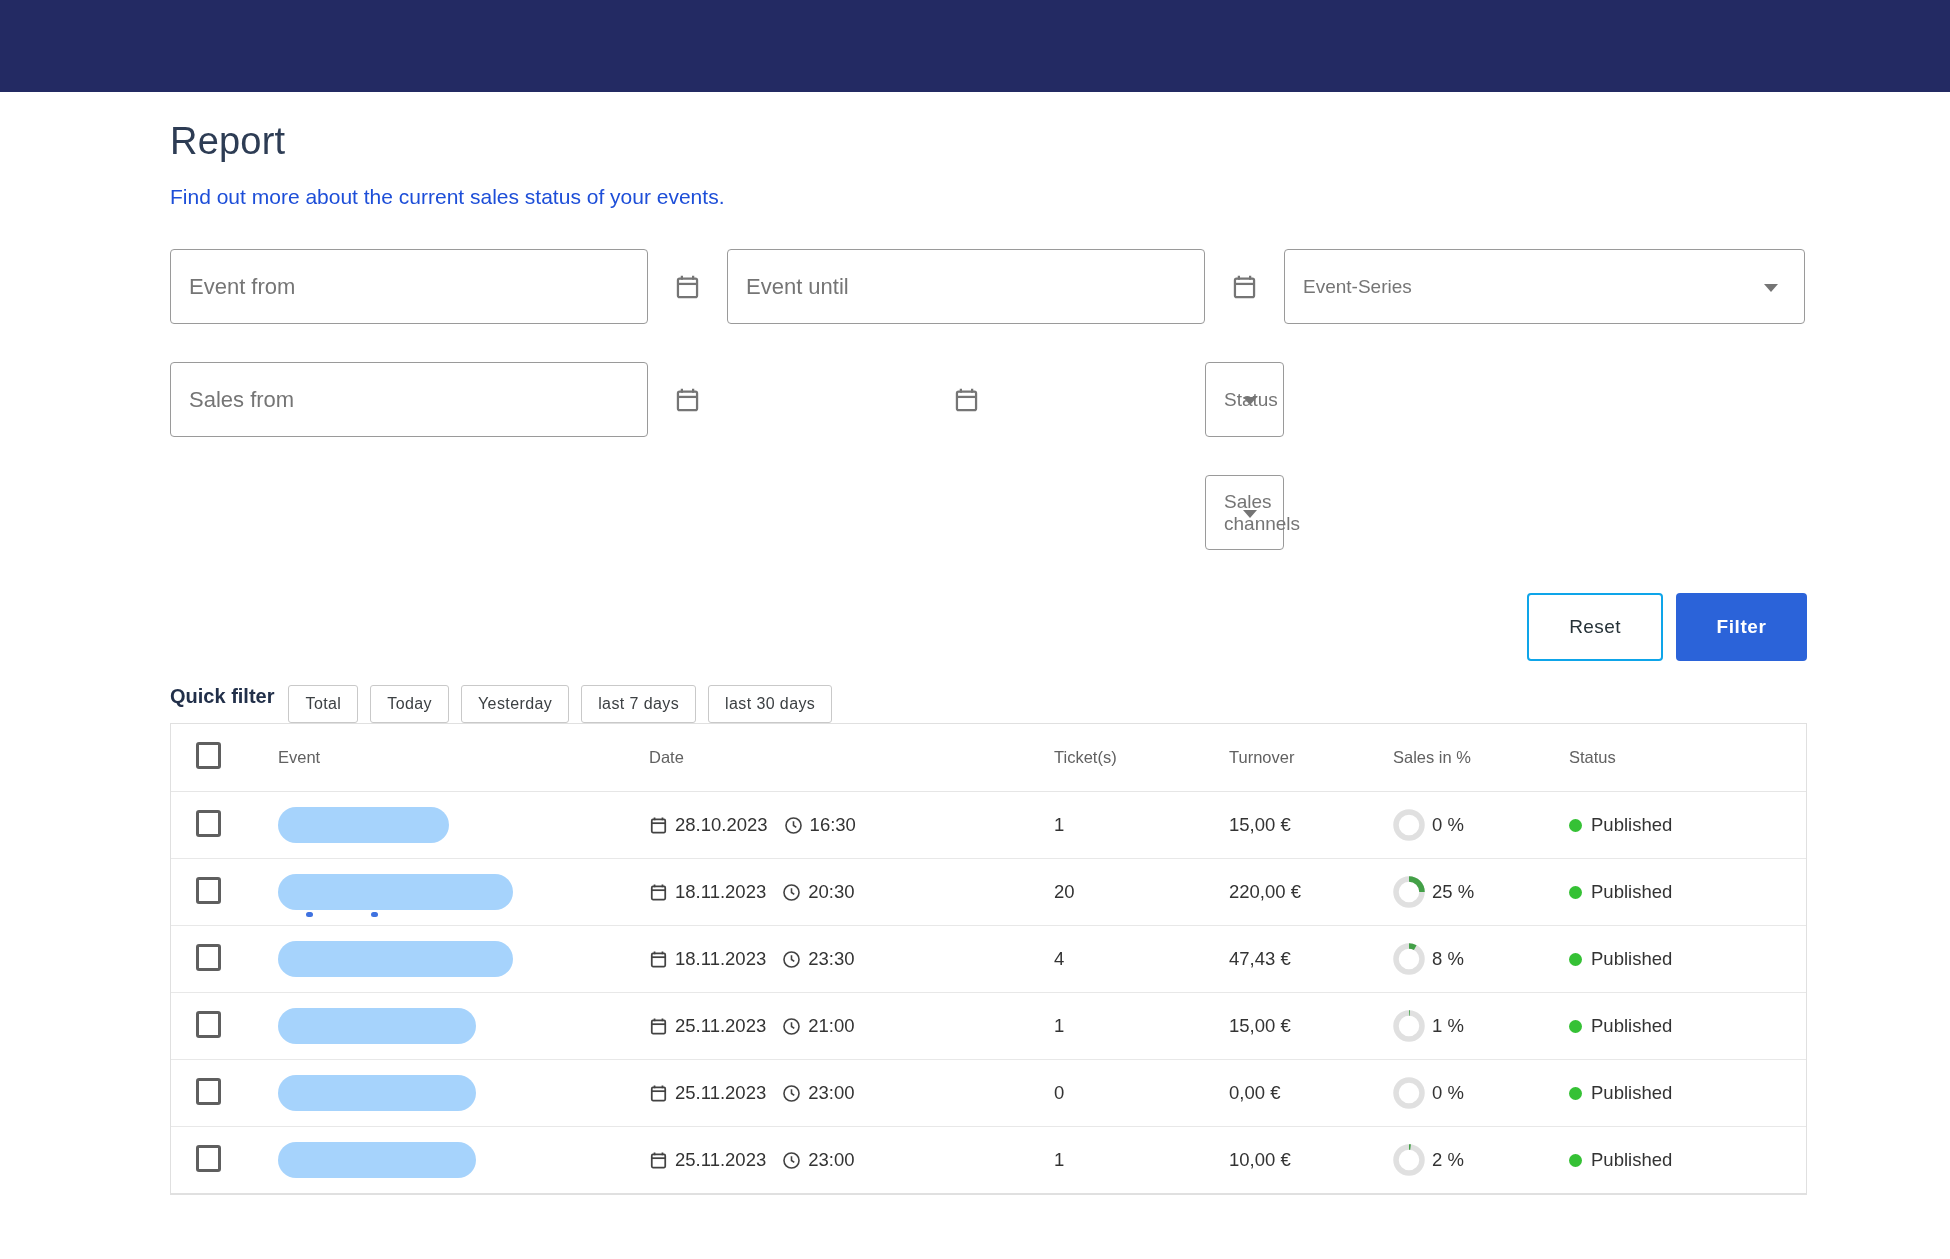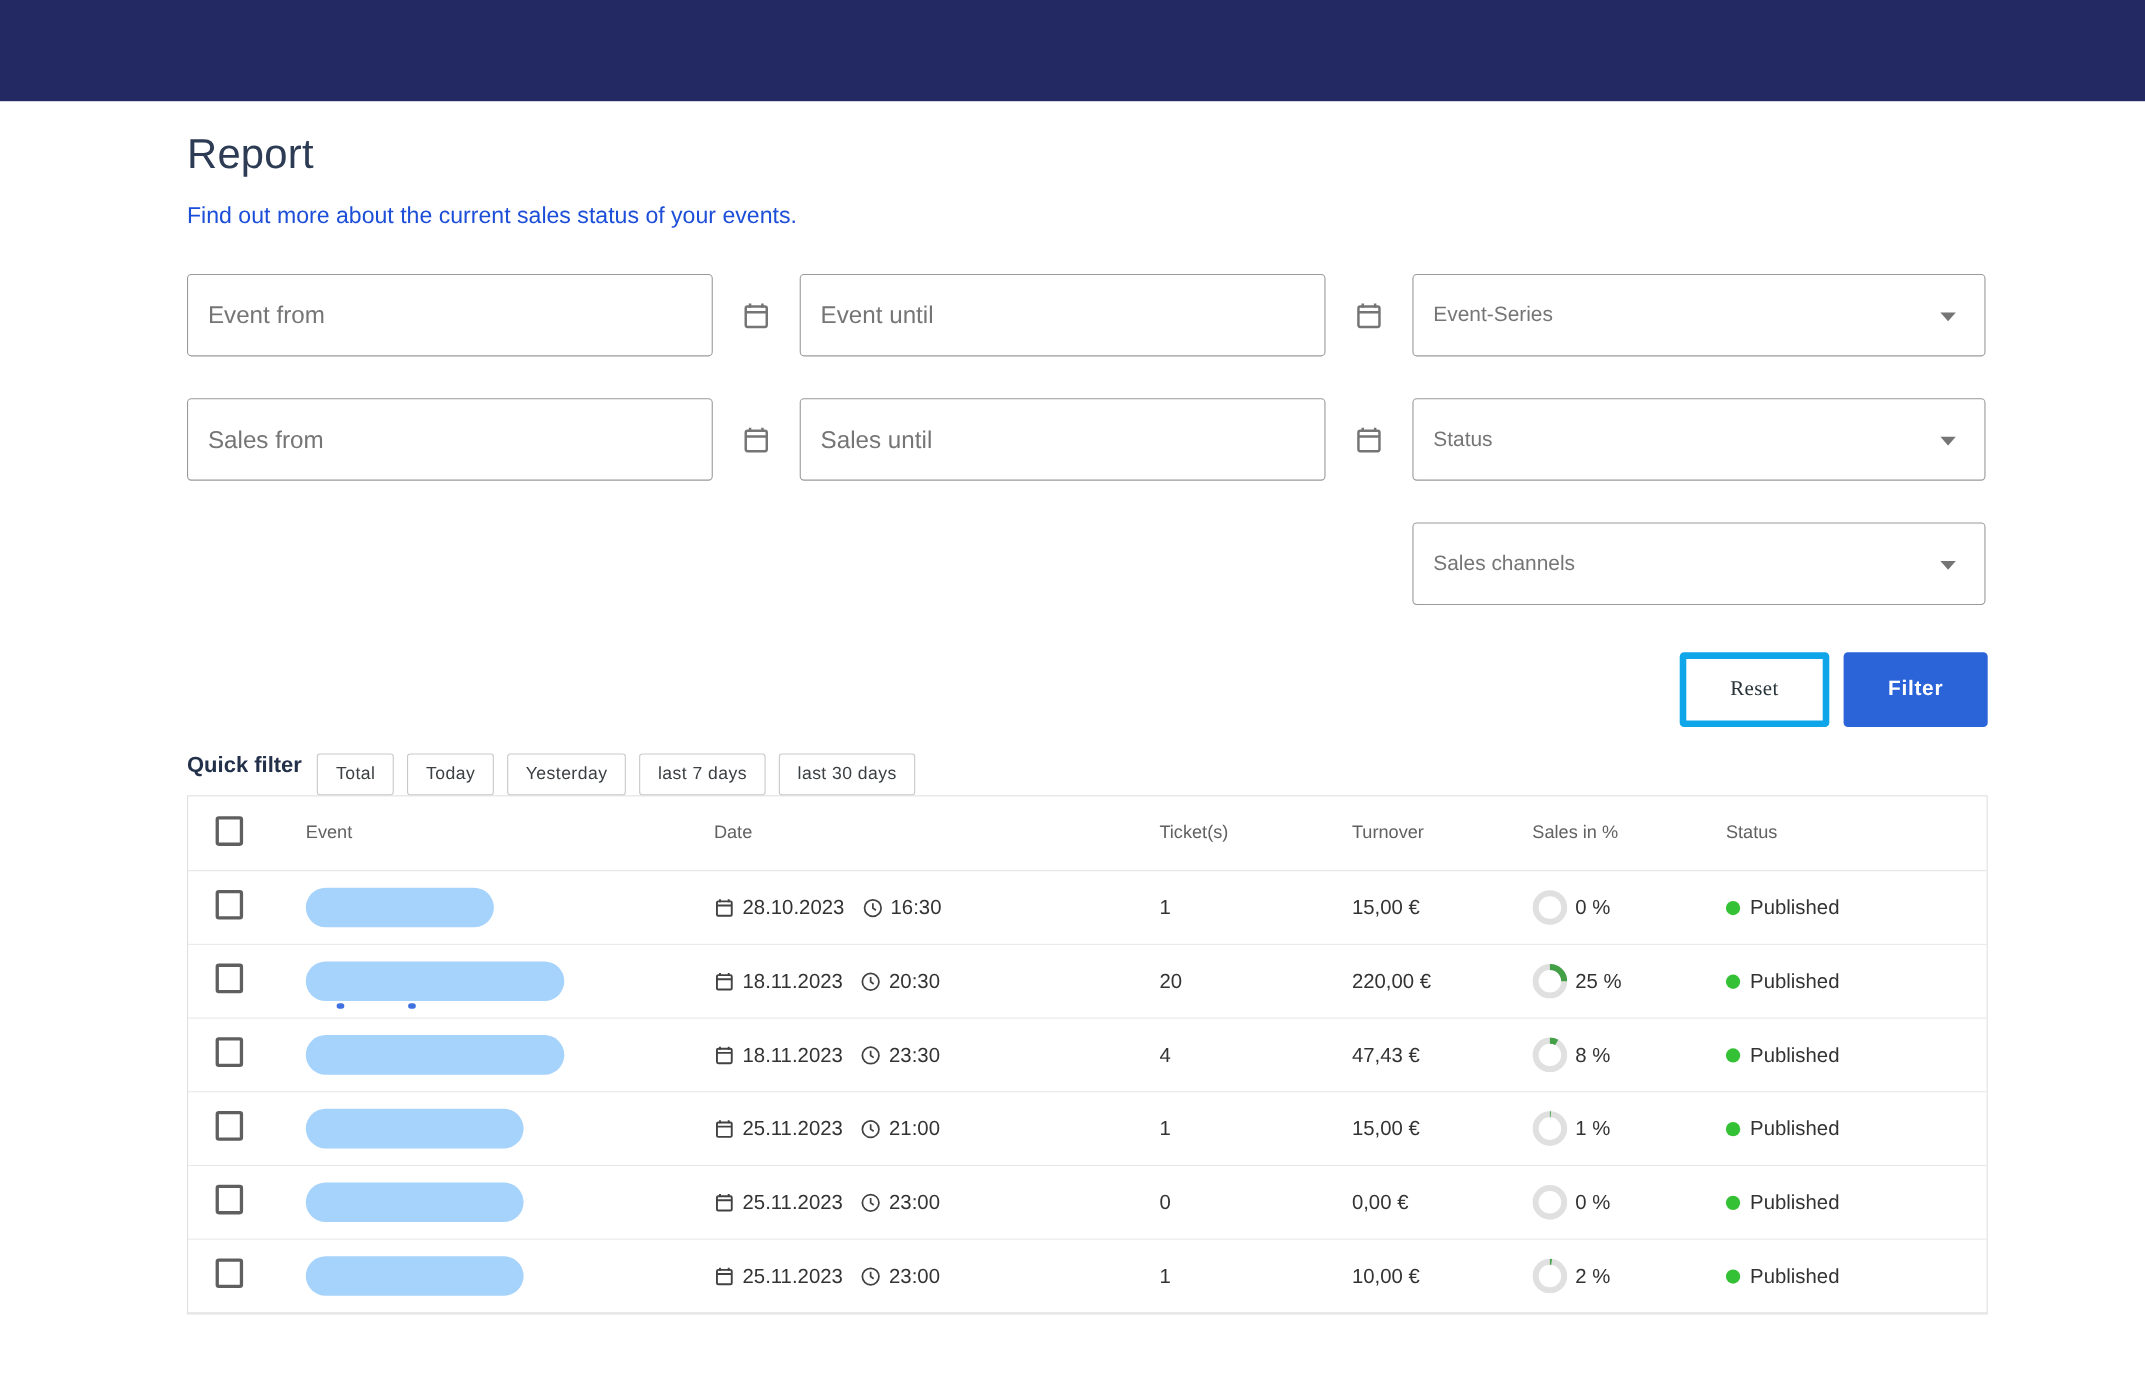--- a/index.html
+++ b/index.html
@@ -32,22 +32,22 @@
   .field input::placeholder{color:var(--text-gray);opacity:1;}
   .select-label{font-size:19px;color:var(--text-gray);}
   .caret{position:absolute;right:26px;top:50%;margin-top:-3px;width:0;height:0;
     border-left:7px solid transparent;border-right:7px solid transparent;border-top:8px solid #757575;}
   .icon-zone{display:flex;align-items:center;justify-content:center;}
   .cal-btn{background:none;border:none;cursor:pointer;padding:0;line-height:0;}
   .spacer-cell{}
 
   
   .actions{margin-top:43px;display:flex;justify-content:flex-end;align-items:center;}
-  .btn-reset{width:136px;height:68px;background:#fff;border:6px solid #0ea5e9;border-radius:4px;
-    font-family:Liberation Serif, serif;font-size:19px;font-weight:500;color:#263238;letter-spacing:.4px;cursor:pointer;margin-right:13px;}
+  .btn-reset{width:136px;height:68px;background:#fff;border:2px solid #0ea5e9;border-radius:4px;
+    font-family:Liberation Sans, sans-serif;font-size:19px;font-weight:500;color:#263238;letter-spacing:.4px;cursor:pointer;margin-right:13px;}
   .btn-filter{width:131px;height:68px;background:var(--primary-blue);border:none;border-radius:4px;
     font-family:inherit;font-size:19px;font-weight:700;color:#ffffff;letter-spacing:.6px;cursor:pointer;}
 
   
   .quickbar{margin-top:24px;display:flex;}
   .quickbar-label{font-size:20px;font-weight:700;color:#22304a;margin-right:14px;}
   .chip{background:#fff;border:1px solid #c9c9c9;border-radius:3px;height:38px;padding:0 16px;
     font-family:inherit;font-size:16px;color:#3c4043;letter-spacing:.4px;cursor:pointer;margin-right:12px;}
 
   
@@ -125,23 +125,20 @@
       <button class="cal-btn">
         <span>
           <svg width="27" height="29" viewBox="0 0 24 24" fill="none" stroke="#757575" stroke-width="2">
             <path d="M7 2.5v3.5M17 2.5v3.5"></path>
               <rect x="3.5" y="5" width="17" height="16.5" rx="1.5"></rect>
               <path d="M3.5 9.7h17"></path>
           </svg>
         </span>
       </button>
     </div>
-    <div class="field">
-      <input type="text" placeholder="Sales until" style="">
-    </div>
     <div class="icon-zone">
       <button class="cal-btn">
         <span>
           <svg width="27" height="29" viewBox="0 0 24 24" fill="none" stroke="#757575" stroke-width="2">
             <path d="M7 2.5v3.5M17 2.5v3.5"></path>
               <rect x="3.5" y="5" width="17" height="16.5" rx="1.5"></rect>
               <path d="M3.5 9.7h17"></path>
           </svg>
         </span>
       </button>

